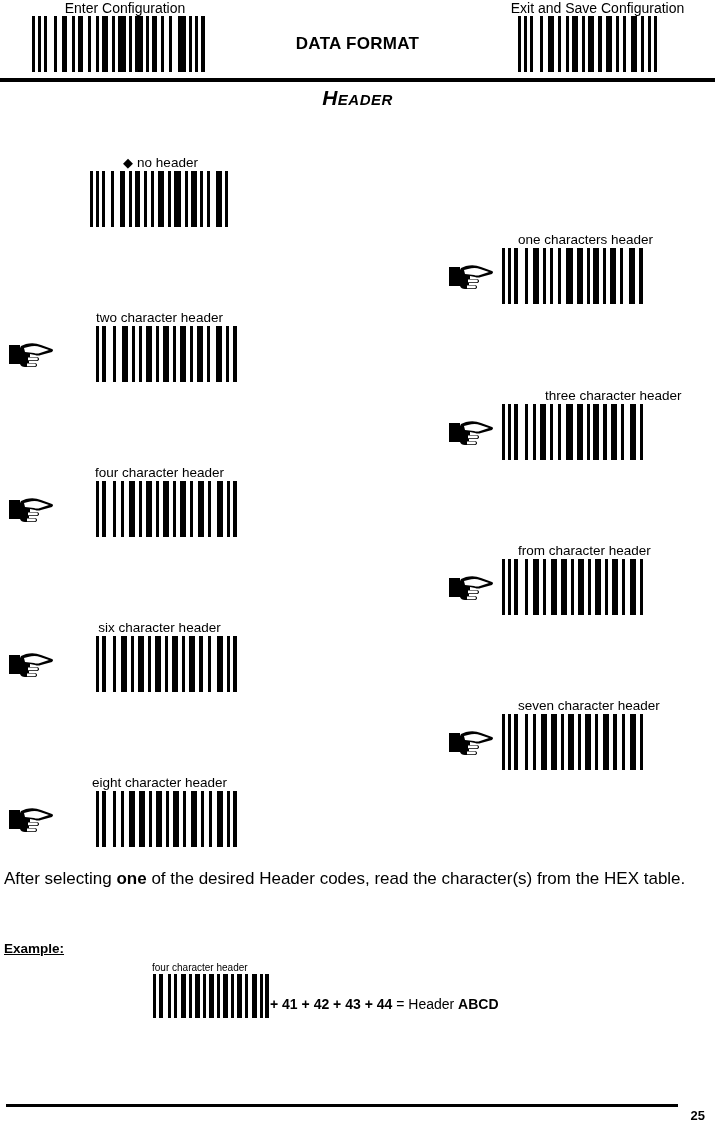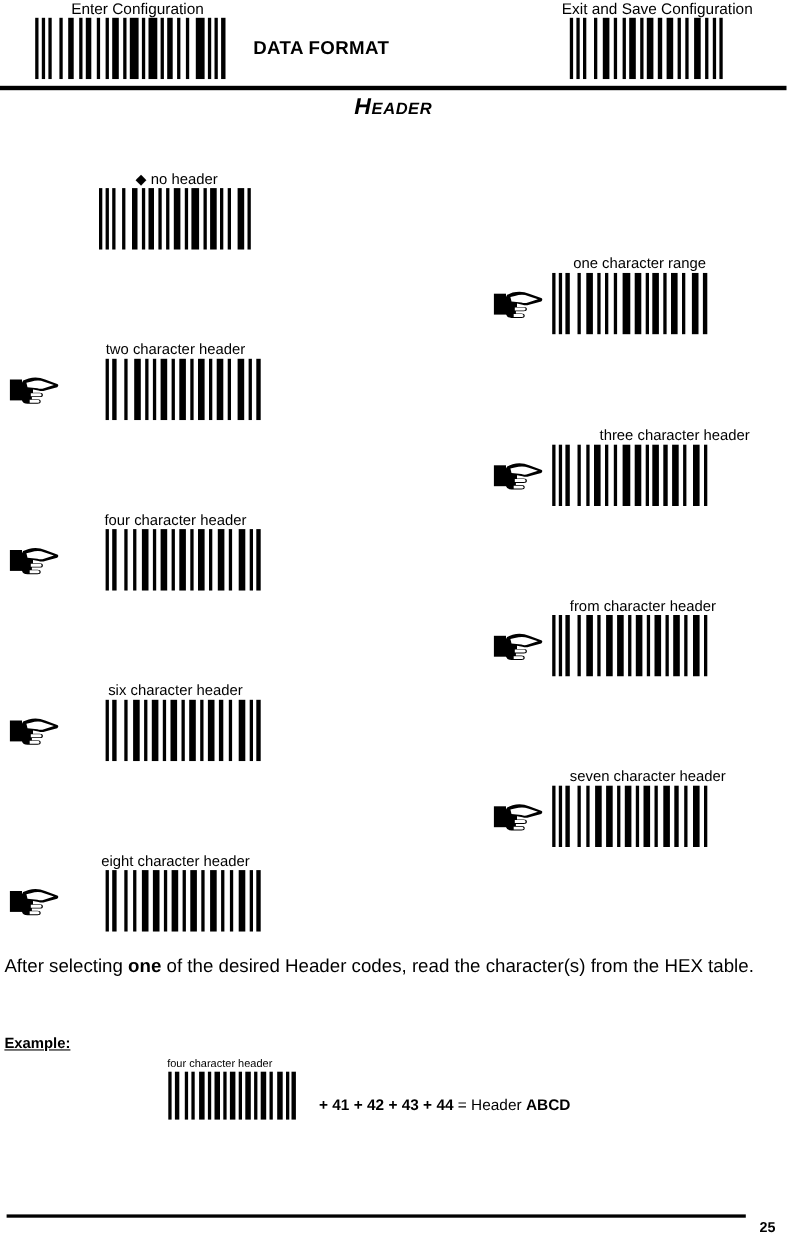--- a/index.html
+++ b/index.html
@@ -38,21 +38,21 @@
   .cfg-exit  { left: 490px; top: 0px;  width: 215px; }
   .cfg-label {
     font-size: 14px;
     line-height: 16px;
     white-space: nowrap;
   }
   .doc-title {
     position: absolute;
     left: 0;
     top: 34px;
-    width: 584px;
+    width: 715px;
     text-align: center;
     font-size: 17px;
     font-weight: bold;
     letter-spacing: 0.3px;
   }
 
   .rule-thick {
     position: absolute;
     left: 0;
     top: 78px;
@@ -142,21 +142,21 @@
     align-items: flex-end;
   }
   .example-bc-wrap { text-align: left; }
   .example-bc-cap {
     font-size: 10px;
     line-height: 12px;
     white-space: nowrap;
   }
   .example-eq {
     font-size: 14px;
-    margin-left: 20px;
+    margin-left: 0;
     padding-bottom: 6px;
     white-space: nowrap;
     text-align: right;
   }
   .example-eq .hexv { font-weight: bold; }
   .example-eq .plus { font-weight: bold; }
   .example-eq .res  { font-weight: bold; }
 
   
   .rule-foot {
@@ -270,21 +270,21 @@
         <rect x="103" y="0" width="6" height="56"></rect>
         <rect x="112" y="0" width="3" height="56"></rect>
         <rect x="119" y="0" width="3" height="56"></rect>
         <rect x="128" y="0" width="6" height="56"></rect>
         <rect x="137" y="0" width="3" height="56"></rect>
       </g>
     </svg>
   </div>
 
   <div class="option opt-right" style="left:448px; top:232px;">
-    <div class="opt-label" style="margin-left:70px;">one character range</div>
+    <div class="opt-label" style="margin-left:70px;">one characters header</div>
     <div class="opt-row">
       <svg class="hand-icon" viewBox="0 0 46 34">
         <rect x="1" y="8" width="11" height="19" fill="#000000"></rect>
         <path d="M13 9 L18 7 Q26 5 33 8 L44 12 Q46 13 44 15 L33 18 Q30 19 27 18 L22 17 L22 20 L28 20 Q31 20 31 22 Q31 24 28 24 L21 24 L21 26 L26 26 Q29 26 29 28 Q29 30 26 30 L17 30 Q13 30 12 27 L12 11 Z" fill="#000000"></path>
         <path d="M16 11 L20 10 Q27 8 32 10 L41 13 L32 16 Q29 17 26 16 L17 15 Z" fill="#ffffff"></path>
         <path d="M20 20.5 L28.5 20.5 Q29.8 20.5 29.8 22 Q29.8 23.2 28.5 23.2 L20 23.2 Z" fill="#ffffff"></path>
         <path d="M19 26.5 L26.5 26.5 Q27.9 26.5 27.9 28 Q27.9 29.2 26.5 29.2 L19 29.2 Z" fill="#ffffff"></path>
       </svg>
       <svg class="barcode" style="width:145px;" viewBox="0 0 145 56" preserveAspectRatio="none">
         <rect x="0" y="0" width="145" height="56" fill="#ffffff"></rect>

